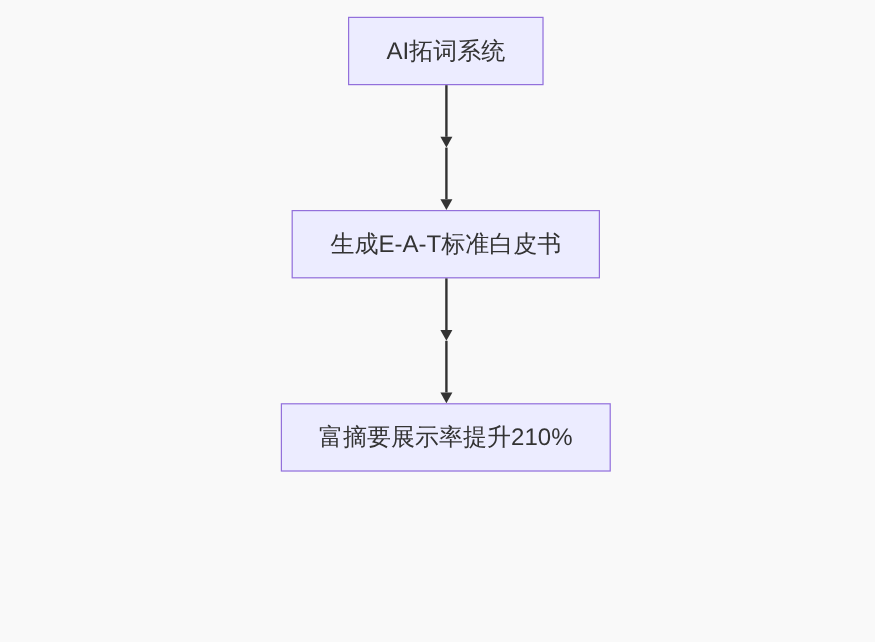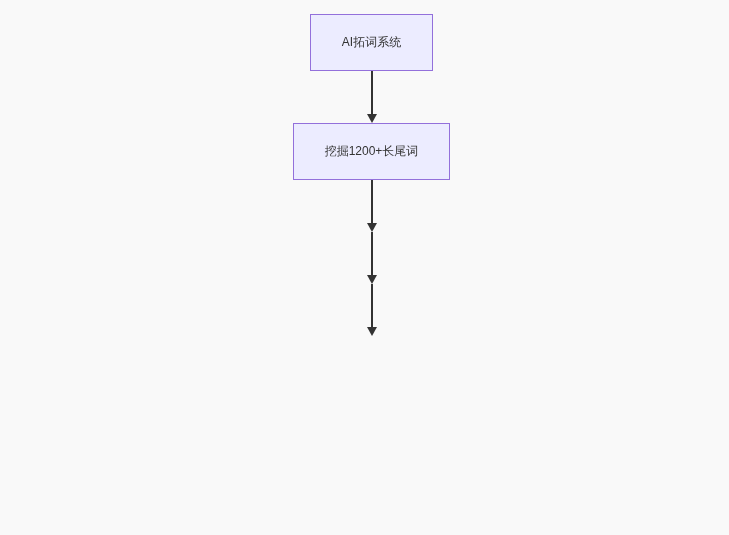--- a/index.html
+++ b/index.html
@@ -28,21 +28,21 @@
   .flow-node {
     box-sizing: border-box;
     height: 57px;
     padding: 0 31px;
     display: flex;
     align-items: center;
     justify-content: center;
     background: #ECECFF;
     border: 1px solid #9370DB;
     color: #333333;
-    font-size: 12px;
+    font-size: 20px;
     white-space: nowrap;
     text-align: center;
   }
   .flow-arrow {
     display: flex;
     flex-direction: column;
     align-items: center;
     height: 52px;
   }
   .flow-arrow .line {
@@ -64,34 +64,35 @@
 <div class="canvas">
   <div class="flowchart">
 
     <div class="flow-node">AI拓词系统</div>
 
     <div class="flow-arrow">
       <div class="line"></div>
       <div class="head"></div>
     </div>
 
-    <div class="flow-node">挖掘1200+长尾词</div>
+
+    <div class="flow-arrow">
+      <div class="line"></div>
+      <div class="head"></div>
+    </div>
+
+    <div class="flow-node">生成E-A-T标准白皮书</div>
 
     <div class="flow-arrow">
       <div class="line"></div>
       <div class="head"></div>
     </div>
 
 
     <div class="flow-arrow">
       <div class="line"></div>
       <div class="head"></div>
     </div>
 
-
-    <div class="flow-arrow">
-      <div class="line"></div>
-      <div class="head"></div>
-    </div>
-
+    <div class="flow-node">富摘要展示率提升210%</div>
 
   </div>
 </div>
 
 </body></html>

